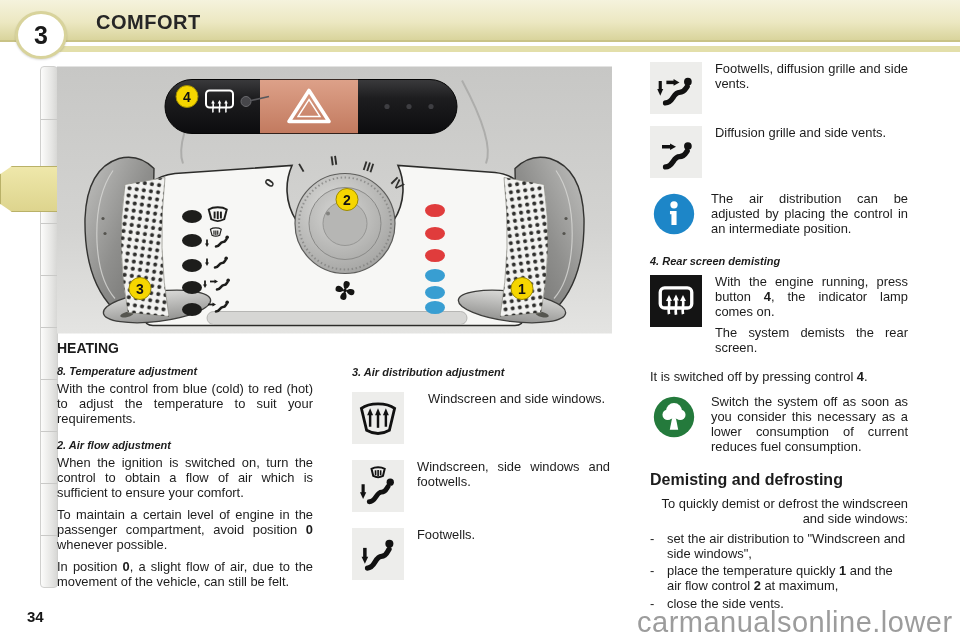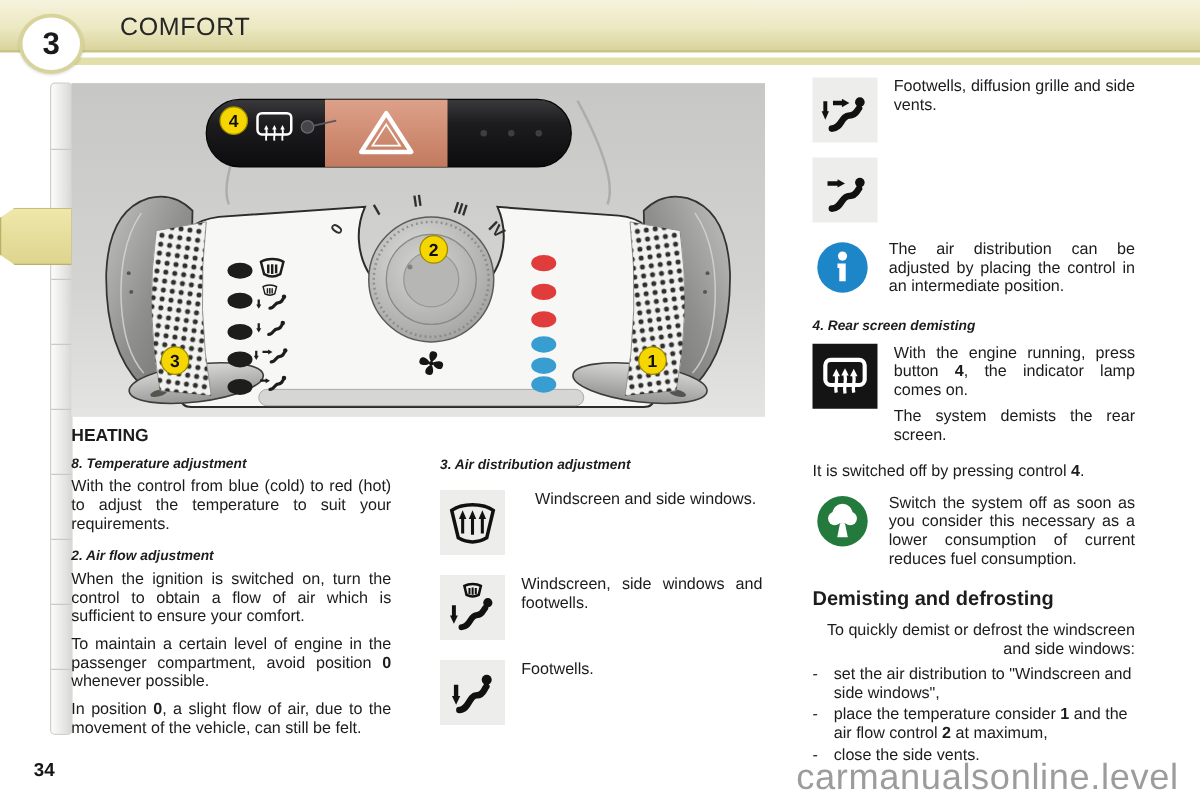--- a/index.html
+++ b/index.html
@@ -7,21 +7,21 @@
         font-family:"Liberation Sans",sans-serif;color:#1c1c1c;}
 
   
   .header-band{position:absolute;left:0;top:0;width:960px;height:40px;
     background:linear-gradient(#f5f3dd 0%,#ece8c2 55%,#d9d49c 100%);
     border-bottom:2px solid #c9c386;}
   .header-strip{position:absolute;left:52px;top:46px;width:908px;height:6px;background:var(--header_band);}
   .chapter-badge{position:absolute;left:15px;top:11px;width:46px;height:42px;background:#fff;
     border:3px solid #d8d39b;border-radius:50%;display:flex;align-items:center;justify-content:center;
     font-size:25px;font-weight:bold;color:#1a1a1a;box-shadow:0 1px 2px rgba(0,0,0,.15);z-index:3;}
-  .chapter-title{position:absolute;left:96px;top:11px;font-size:20px;font-weight:normal;
+  .chapter-title{position:absolute;left:96px;top:11px;font-size:20px;font-weight:bold;
     letter-spacing:.5px;color:#262626;}
 
   
   .side-strip{position:absolute;left:40px;top:66px;width:16px;height:520px;
     background:linear-gradient(90deg,#fcfcfb,#e4e4e2 70%,#d7d7d5);
     border:1px solid #d0d0ce;border-radius:4px;}
   .side-strip .seg{height:10%;box-sizing:border-box;border-top:1px solid #c9c9c7;}
   .side-strip .seg:first-child{border-top:none;}
   .side-tab-active{position:absolute;left:0px;top:166px;width:58px;height:46px;
     background:linear-gradient(#efe8ab,#ddd48d);
@@ -327,20 +327,21 @@
 
     <div class="note-row" style="margin-bottom:14px;">
       <div class="icon-box">
         <svg width="42" height="42" viewBox="0 0 24 24" fill="none" stroke="#111">
           <line x1="4" y1="9" x2="9" y2="9" stroke-width="2"></line>
             <path d="M8.6,7.1 L8.6,10.9 L12,9 Z" fill="#111" stroke="none"></path>
           <circle cx="18.8" cy="8.6" r="2.2" fill="#111" stroke="none"></circle>
           <path d="M6,20.5 C10.5,20.5 10.2,14.7 14,14.7 C17,14.7 17.4,12.6 18.4,11.4" stroke-width="3" stroke-linecap="round"></path>
         </svg>
       </div>
+      <div class="note-text">Diffusion grille and side vents.</div>
     </div>
 
     <div class="note-row" style="margin-bottom:15px;">
       <div class="icon-free">
         <svg width="44" height="44" viewBox="0 0 24 24">
           <circle cx="12" cy="12" r="11" fill="var(--info_blue)"></circle>
           <circle cx="12" cy="7" r="2" fill="#fff"></circle>
           <path d="M9.8,10.3 L13.4,10.3 L13.4,18 L10.6,18 L10.6,12.2 L9.8,12.2 Z" fill="#fff"></path>
         </svg>
       </div>
@@ -384,24 +385,24 @@
 
     <div class="h-sub2">Demisting and defrosting</div>
     <p class="para" style="text-align:right;margin-bottom:4px;">To quickly demist or defrost the windscreen and side windows:</p>
     <div class="bullets">
       <div class="bullet">
         <span>-</span>
         <span>set the air distribution to "Windscreen and side windows",</span>
       </div>
       <div class="bullet">
         <span>-</span>
-        <span><span>place the temperature consider </span><b>1</b><span> and the air flow control </span><b>2</b><span> at maximum,</span></span>
+        <span><span>place the temperature quickly </span><b>1</b><span> and the air flow control </span><b>2</b><span> at maximum,</span></span>
       </div>
       <div class="bullet">
         <span>-</span>
         <span>close the side vents.</span>
       </div>
     </div>
   </div>
 
   <div class="page-num">34</div>
-  <div class="watermark">carmanualsonline.level</div>
+  <div class="watermark">carmanualsonline.lower</div>
 </div>
 
 </body></html>

